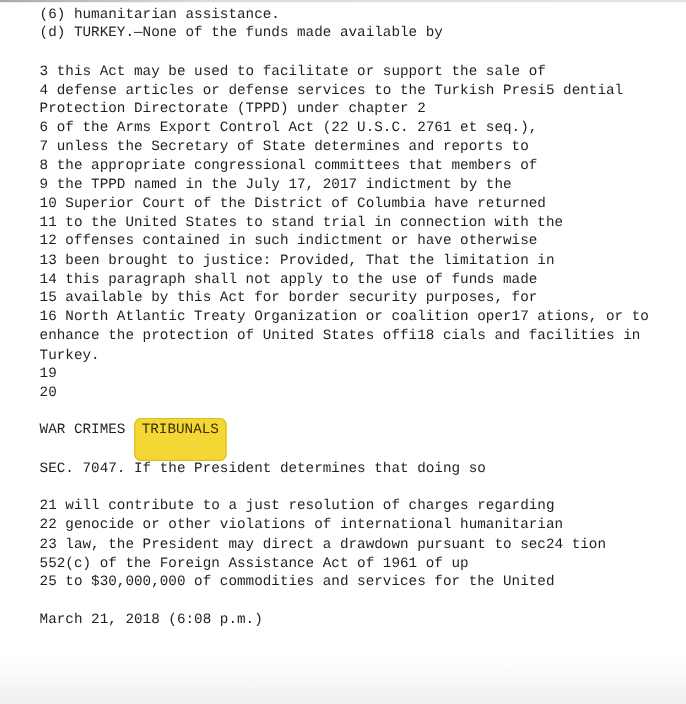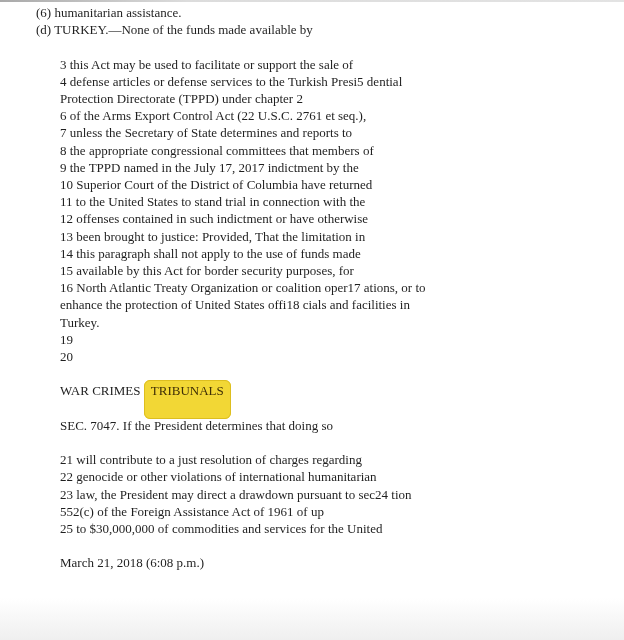--- a/index.html
+++ b/index.html
@@ -5,37 +5,37 @@
   * { margin: 0; padding: 0; box-sizing: border-box; }
   html, body {
     width: 624px; height: 640px;
     background: #ffffff;
     overflow: hidden;
   }
   .page {
     position: relative;
     width: 624px; height: 640px;
     background: var(--page-bg, #ffffff);
-    font-family: Liberation Serif, serif;
+    font-family: Liberation Mono, monospace;
     font-size: 13px;
     line-height: 17.2px;
     color: var(--text-color, #1f1f1f);
   }
   .top-border {
     position: absolute;
     top: 0; left: 0; right: 0;
     height: 2px;
     background: linear-gradient(to right, #a9a9a9, #dcdcdc 30%, #e3e3e3);
   }
   .doc {
     position: absolute;
     top: 4px; left: 36px; right: 8px;
     white-space: pre-wrap;
   }
-  .block + .block { margin-top: 17.2px; margin-left: 24px; }
+  .block + .block { margin-top: 17.2px; }
   .line { white-space: pre; }
   .highlight {
     background: var(--highlight-bg, #f2d735);
     border: 1px solid var(--highlight-border, #ddbe1f);
     border-radius: 6px;
     padding: 2px 6px 20px 6px;
     color: var(--highlight-text, #3f2f06);
   }
   .footer-fade {
     position: absolute;

